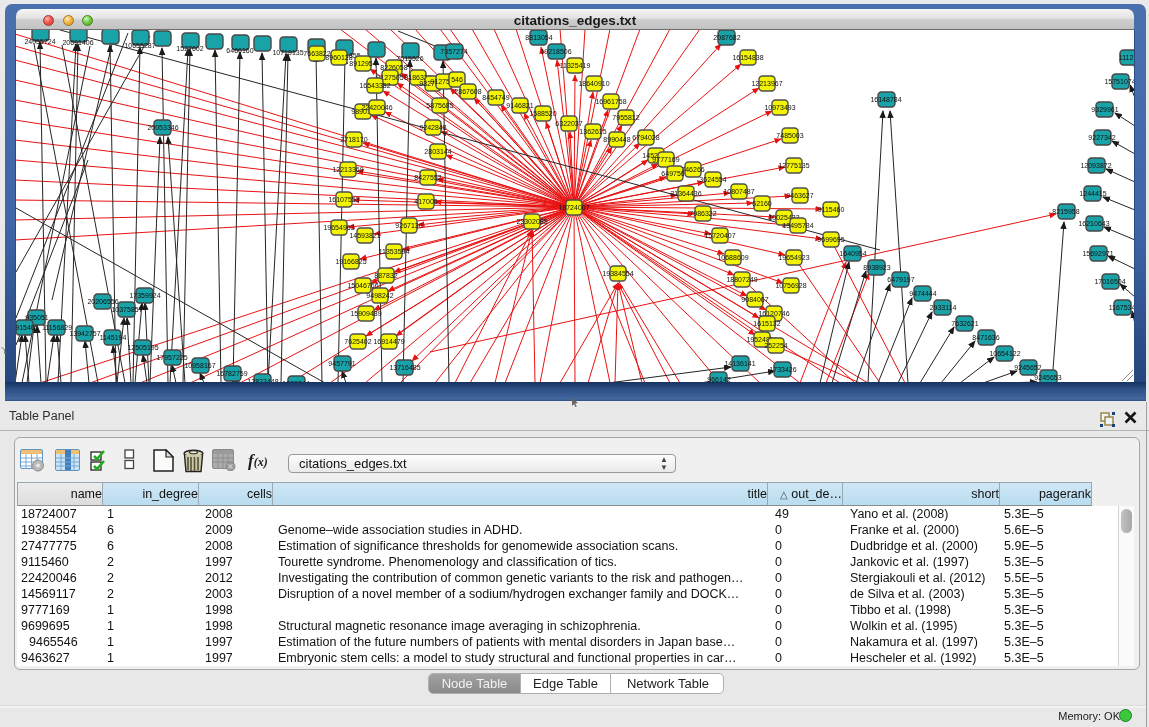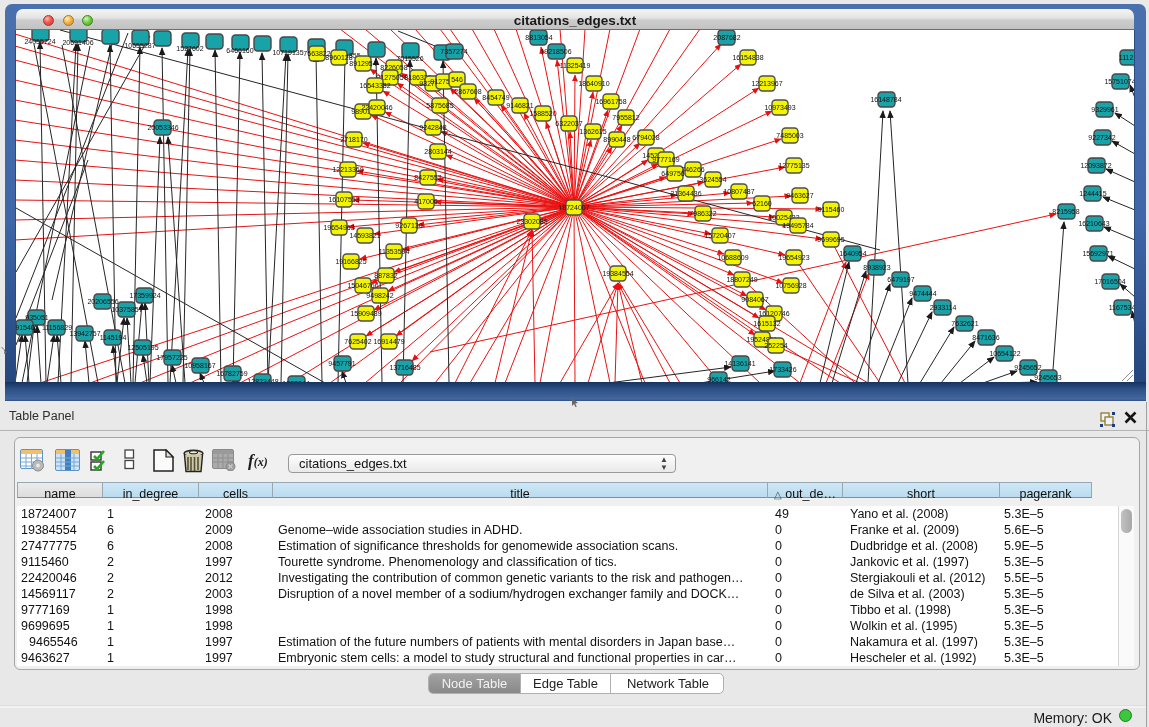--- a/index.html
+++ b/index.html
@@ -13,35 +13,35 @@
 #tlg {left:65.5px;background:radial-gradient(circle at 35% 30%,#d2f7c0 0%,#6fc93f 50%,#4d9b23 100%);border:0.5px solid #3f8420}
 #canvas {position:absolute;left:16px;top:30px;width:1118px;height:352px;background:#ffffff;overflow:hidden}
 #bstrip {position:absolute;left:5px;top:382px;width:1141px;height:19px;background:linear-gradient(180deg,#16335f 0%,#2c4f85 35%,#3c6097 75%,#44689f 90%,#2e4e7f 100%)}
 #tpbar {position:absolute;left:0;top:402px;width:1149px;height:29px;background:#e9e9e9;border-bottom:1px solid #b4b4b4}
 #tpbar .t {position:absolute;left:9px;top:7px;font-size:12.5px;color:#2e2e2e}
 #bottom {position:absolute;left:0;top:432px;width:1149px;height:295px;background:#e8e8e8}
 #panel {position:absolute;left:14px;top:437px;width:1126px;height:233px;background:#f0f0f0;border:1px solid #a6a6a6;border-radius:6px}
 #combo {position:absolute;left:288px;top:454px;width:388px;height:19px;background:linear-gradient(180deg,#fdfdfd,#e9e9e9);border:1px solid #999;border-radius:4px;font-size:13px;color:#111;line-height:17px;padding-left:10px}
 #combo .ar {position:absolute;right:7px;top:1px;font-size:8px;color:#444;line-height:8px;text-align:center}
 #thead {position:absolute;left:17px;top:482px;width:1075px;height:24px}
-.hc {position:absolute;top:0;height:16px;background:linear-gradient(180deg,#cfe7f5,#b9dcf0);border-top:1px solid #98a8b2;border-right:1px solid #98a8b2;border-bottom:1px solid #8b8b8b;text-align:center;font-size:12.5px;color:#111;line-height:23px}
+.hc {position:absolute;top:0;height:24px;background:linear-gradient(180deg,#cfe7f5,#b9dcf0);border-top:1px solid #98a8b2;border-right:1px solid #98a8b2;border-bottom:1px solid #8b8b8b;text-align:right;font-size:12.5px;color:#111;line-height:23px}
 .hc:first-child {border-left:1px solid #98a8b2}
 .hgray {background:linear-gradient(180deg,#ececec,#dcdcdc)}
 .tri {font-size:10px;color:#355;}
 #tbody {position:absolute;left:17px;top:506px;width:1101px;height:160px;background:#fff}
 .tr {position:absolute;left:0;width:1101px;height:16px}
 .c {position:absolute;top:1px;font-size:12.5px;color:#111;white-space:nowrap;overflow:hidden}
 #vsb {position:absolute;left:1118px;top:506px;width:16px;height:160px;background:#fafafa;border-left:1px solid #d5d5d5}
 #vsb .th {position:absolute;left:2px;top:3px;width:11px;height:24px;background:linear-gradient(90deg,#c2c2c2,#a8a8a8);border-radius:6px}
 #tabs {position:absolute;left:428px;top:673px;width:296px;height:21px;border:1px solid #b0b0b0;border-radius:5px;background:#fff;overflow:hidden}
 .seg {position:absolute;top:0;height:21px;font-size:13px;color:#222;text-align:center;line-height:20px}
 #seg1 {left:0;width:91px;background:linear-gradient(180deg,#a2a2a2,#868686);color:#f2f2f2}
 #seg2 {left:91px;width:90px;border-left:1px solid #b0b0b0}
 #seg3 {left:181px;width:115px;border-left:1px solid #b0b0b0}
-#mem {position:absolute;right:37px;top:710px;font-size:14px;color:#1a1a1a}
+#mem {position:absolute;right:29px;top:710px;font-size:11px;color:#1a1a1a}
 #memdot {position:absolute;left:1119px;top:709px;width:13px;height:13px;border-radius:50%;background:#3cc83c;border:1px solid #1f7a1f}
 #redge {position:absolute;left:1146px;top:402px;width:1px;height:325px;background:#a0a0a0}
 #cursor {position:absolute;left:571px;top:398px}
 .ticon {position:absolute;top:449px}
 #fx {position:absolute;left:248px;top:451px;font-family:"Liberation Serif",serif;font-style:italic;font-weight:700;font-size:17px;color:#1a1a1a}
 #fx small {font-size:12px;font-weight:700}
 #float {position:absolute;left:1100px;top:10px;width:16px;height:16px}
 #closex {position:absolute;left:1124px;top:9px}
 </style></head>
 <body>
@@ -623,30 +623,30 @@
 <span class="c" style="left:758px">49</span>
 <span class="c" style="left:833px">Yano et al. (2008)</span>
 <span class="c" style="left:987px">5.3E–5</span>
 </div>
 <div class="tr" style="top:16px">
 <span class="c" style="left:4px">19384554</span>
 <span class="c" style="left:90px">6</span>
 <span class="c" style="left:188px">2009</span>
 <span class="c" style="left:261px;width:486px">Genome–wide association studies in ADHD.</span>
 <span class="c" style="left:758px">0</span>
-<span class="c" style="left:833px">Franke et al. (2009)</span>
+<span class="c" style="left:833px">Franke et al. (2000)</span>
 <span class="c" style="left:987px">5.6E–5</span>
 </div>
 <div class="tr" style="top:32px">
 <span class="c" style="left:4px">27477775</span>
 <span class="c" style="left:90px">6</span>
 <span class="c" style="left:188px">2008</span>
 <span class="c" style="left:261px;width:486px">Estimation of significance thresholds for genomewide association scans.</span>
 <span class="c" style="left:758px">0</span>
-<span class="c" style="left:833px">Dudbridge et al. (2008)</span>
+<span class="c" style="left:833px">Dudbridge et al. (2000)</span>
 <span class="c" style="left:987px">5.9E–5</span>
 </div>
 <div class="tr" style="top:48px">
 <span class="c" style="left:4px">9115460</span>
 <span class="c" style="left:90px">2</span>
 <span class="c" style="left:188px">1997</span>
 <span class="c" style="left:261px;width:486px">Tourette syndrome. Phenomenology and classification of tics.</span>
 <span class="c" style="left:758px">0</span>
 <span class="c" style="left:833px">Jankovic et al. (1997)</span>
 <span class="c" style="left:987px">5.3E–5</span>
@@ -674,20 +674,21 @@
 <span class="c" style="left:90px">1</span>
 <span class="c" style="left:188px">1998</span>
 <span class="c" style="left:758px">0</span>
 <span class="c" style="left:833px">Tibbo et al. (1998)</span>
 <span class="c" style="left:987px">5.3E–5</span>
 </div>
 <div class="tr" style="top:112px">
 <span class="c" style="left:4px">9699695</span>
 <span class="c" style="left:90px">1</span>
 <span class="c" style="left:188px">1998</span>
+<span class="c" style="left:261px;width:486px">Structural magnetic resonance image averaging in schizophrenia.</span>
 <span class="c" style="left:758px">0</span>
 <span class="c" style="left:833px">Wolkin et al. (1995)</span>
 <span class="c" style="left:987px">5.3E–5</span>
 </div>
 <div class="tr" style="top:128px">
 <span class="c" style="left:12px">9465546</span>
 <span class="c" style="left:90px">1</span>
 <span class="c" style="left:188px">1997</span>
 <span class="c" style="left:261px;width:486px">Estimation of the future numbers of patients with mental disorders in Japan base…</span>
 <span class="c" style="left:758px">0</span>

